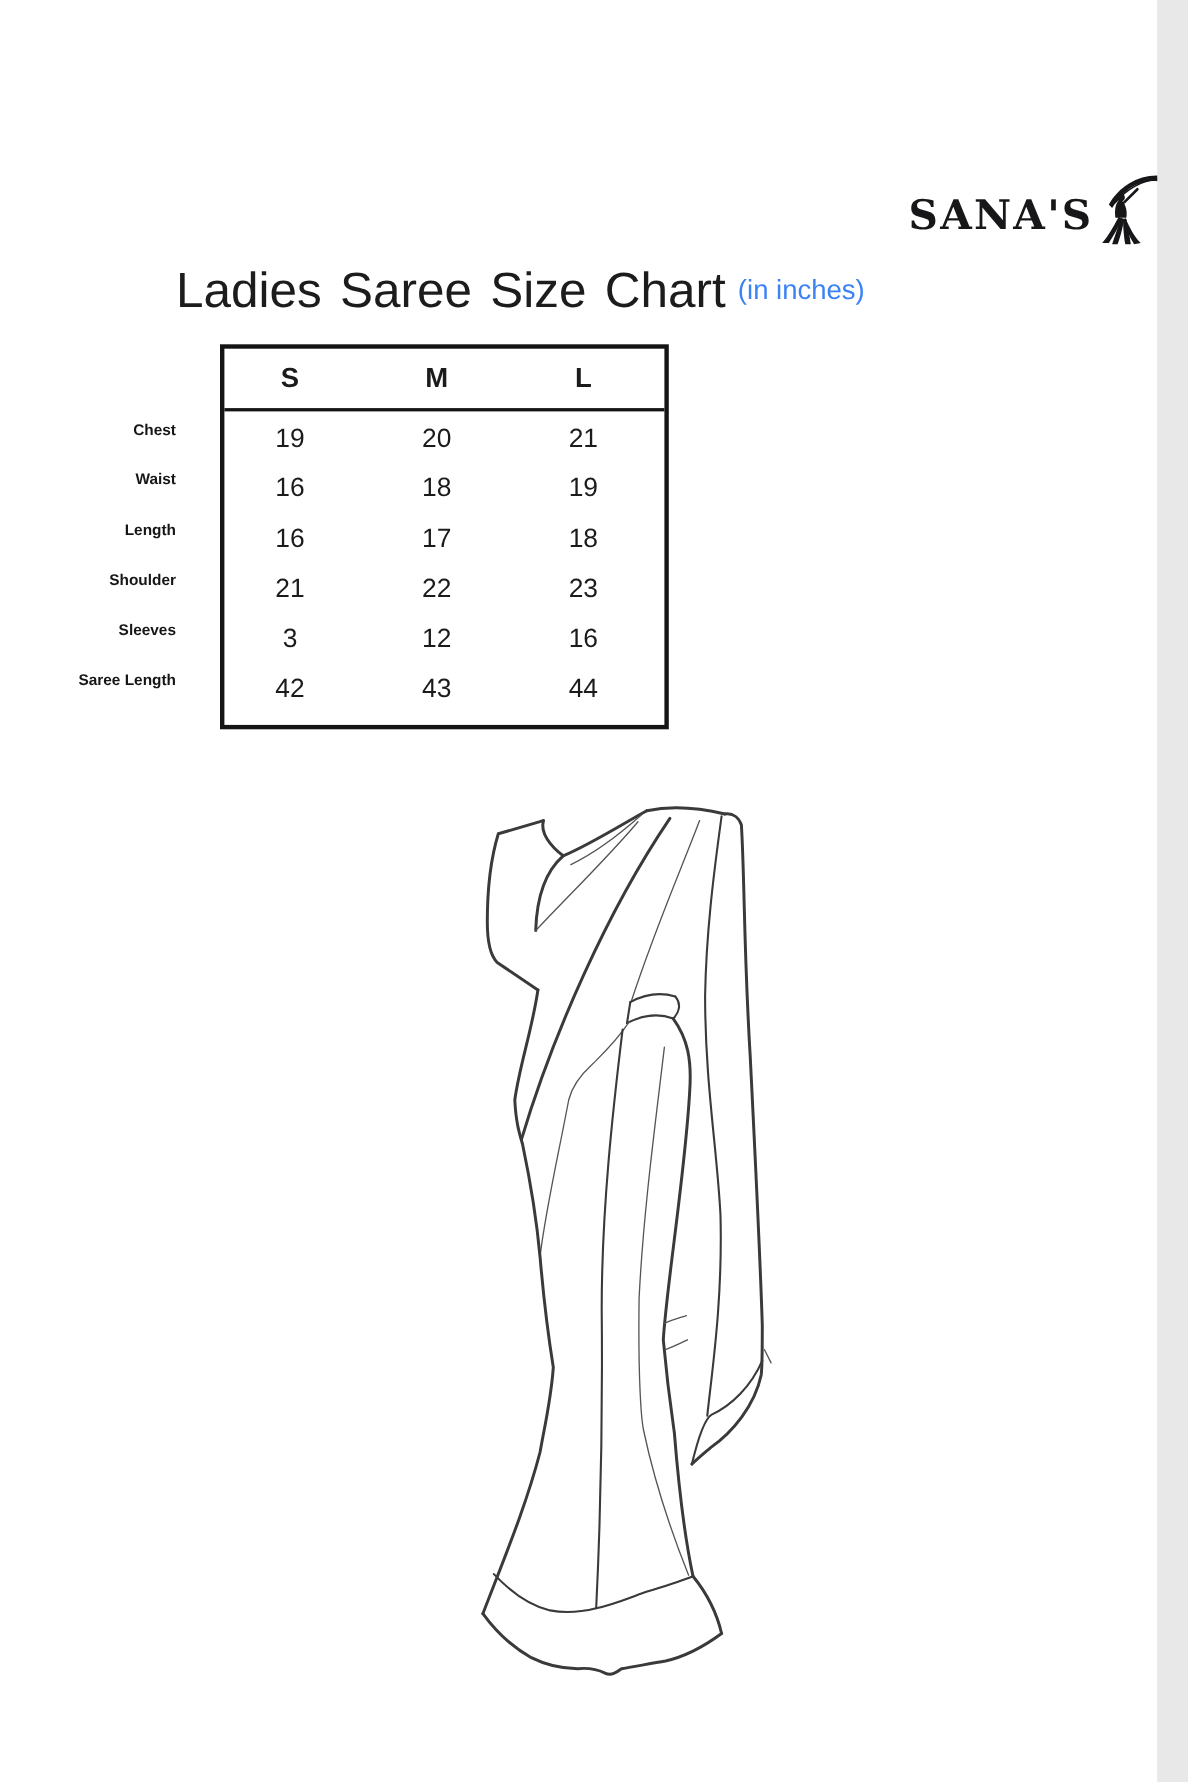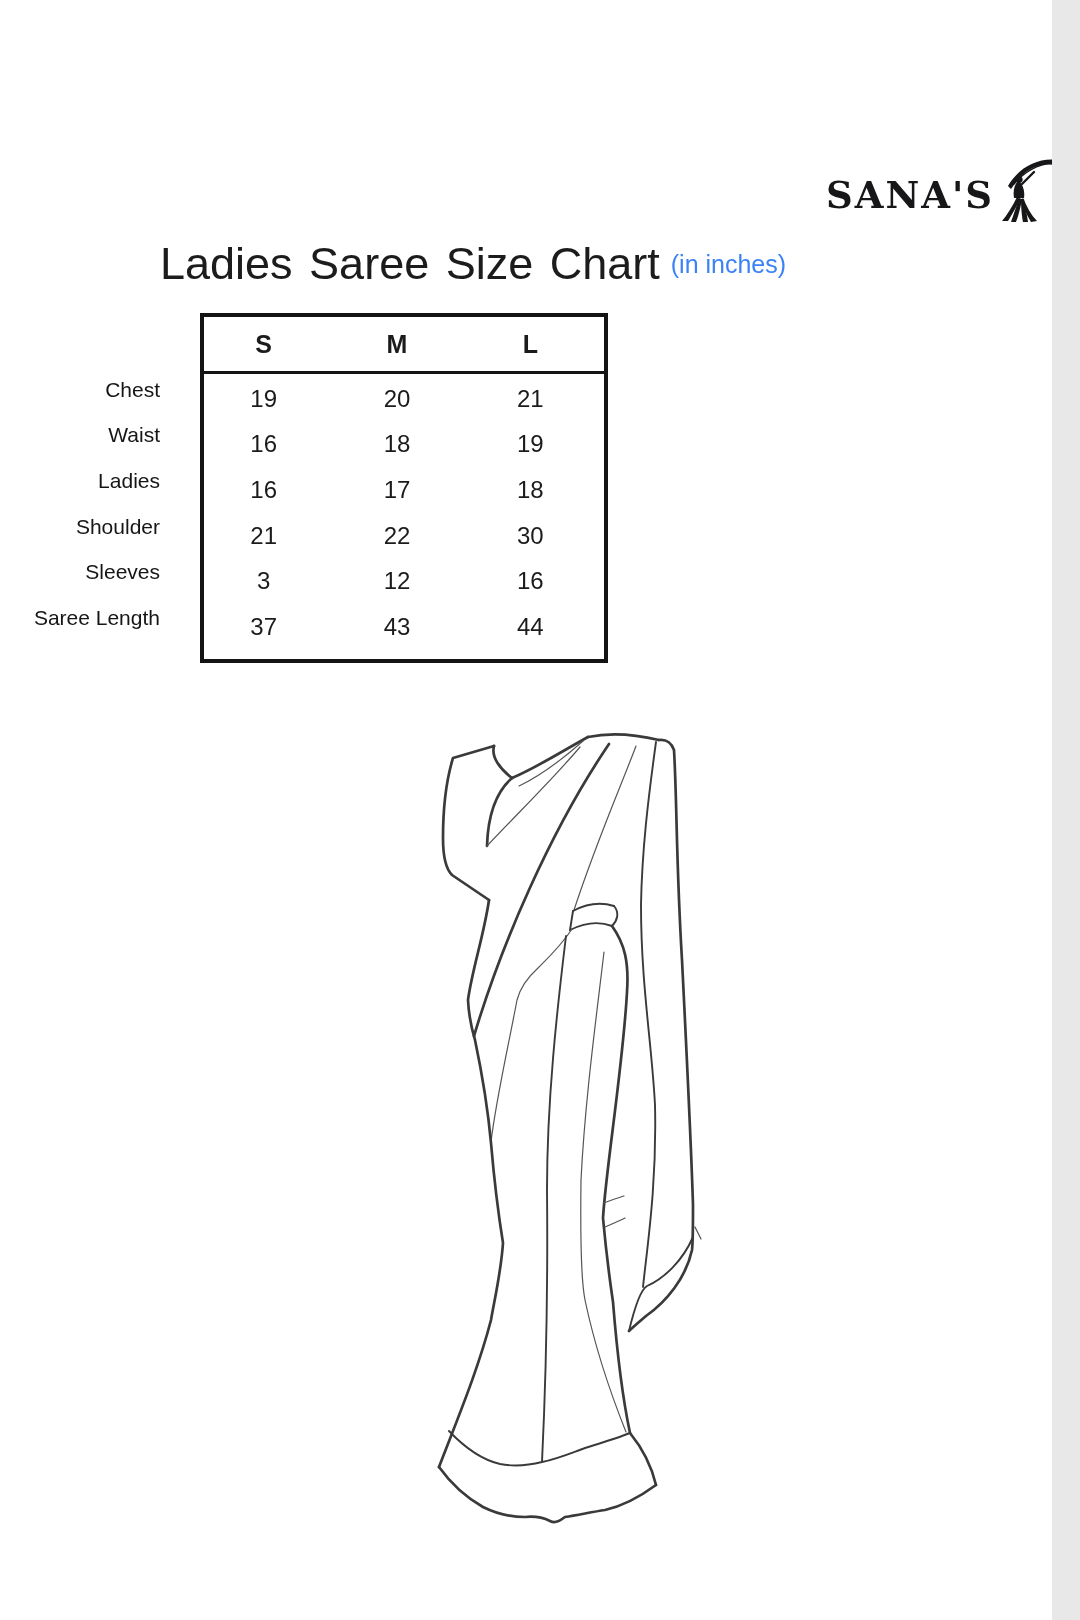--- a/index.html
+++ b/index.html
@@ -80,21 +80,21 @@
   .row-labels {
     position:absolute; left:0px; top:371px;
     width:160px;
     display:flex; flex-direction:column;
     padding-top:2px;
   }
   .row-label {
     height:45.6px; flex:none;
     display:flex; align-items:center; justify-content:flex-end;
     transform:translateY(-6px);
-    font-weight:normal; font-size:21px;
+    font-weight:bold; font-size:14px;
     color:#161616;
     white-space:nowrap;
   }
 
   
   .saree-art {
     position:absolute; left:395px; top:695px;
     width:345px; height:840px;
   }
   .saree-art path { fill:none; stroke:#3a3a3a; stroke-linecap:round; stroke-linejoin:round; }
@@ -131,21 +131,21 @@
   </div>
 
   <h1 class="title">
     <span class="title-main">Ladies Saree Size Chart</span>
     <span class="title-unit">(in inches)</span>
   </h1>
 
   <div class="row-labels">
     <div class="row-label">Chest</div>
     <div class="row-label">Waist</div>
-    <div class="row-label">Ladies</div>
+    <div class="row-label">Length</div>
     <div class="row-label">Shoulder</div>
     <div class="row-label">Sleeves</div>
     <div class="row-label">Saree Length</div>
   </div>
 
   <div class="size-table">
     <div class="thead">
       <div class="th">S</div>
       <div class="th">M</div>
       <div class="th">L</div>
@@ -162,29 +162,29 @@
         <div class="td">19</div>
       </div>
       <div class="trow">
         <div class="td">16</div>
         <div class="td">17</div>
         <div class="td">18</div>
       </div>
       <div class="trow">
         <div class="td">21</div>
         <div class="td">22</div>
-        <div class="td">30</div>
+        <div class="td">23</div>
       </div>
       <div class="trow">
         <div class="td">3</div>
         <div class="td">12</div>
         <div class="td">16</div>
       </div>
       <div class="trow">
-        <div class="td">37</div>
+        <div class="td">42</div>
         <div class="td">43</div>
         <div class="td">44</div>
       </div>
     </div>
   </div>
 
   <svg class="saree-art" viewBox="395 695 345 840" aria-hidden="true">
     <g>
 
       <path class="pw-thick" d="M494,746 L453,758 C446,781 443,810 443,838 C443,857 446,869 452,875 L489,900"></path>

